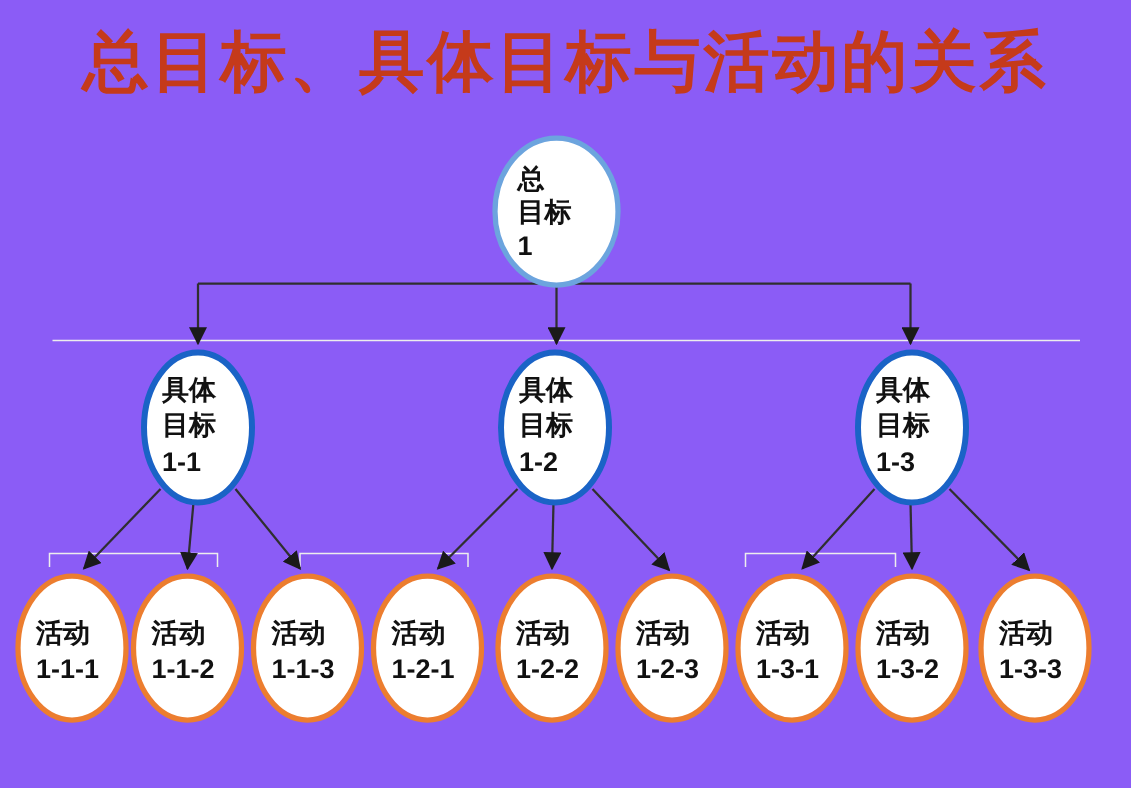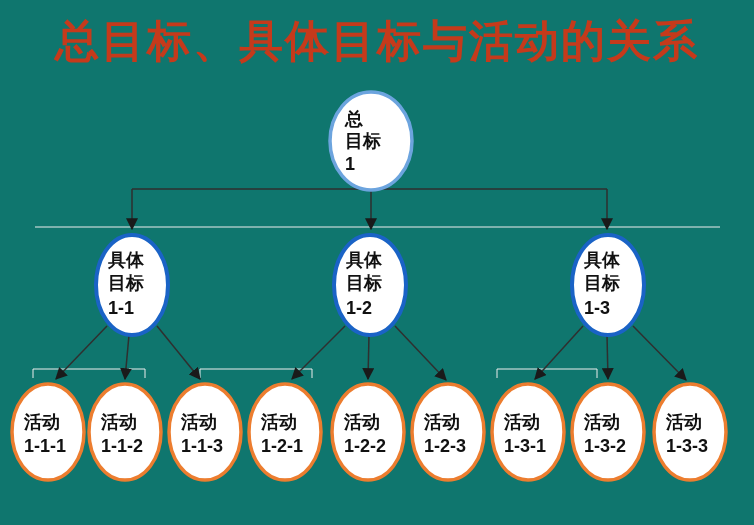--- a/index.html
+++ b/index.html
@@ -4,21 +4,21 @@
 <style>
   html, body {
     margin: 0;
     padding: 0;
     background: #ffffff;
   }
   .slide {
     position: relative;
     width: 754px;
     height: 525px;
-    background: #0f766e;
+    background: #8b5cf6;
     overflow: hidden;
     font-family: "Liberation Sans", "DejaVu Sans", sans-serif;
   }
   svg text {
     font-family: "Liberation Sans", "DejaVu Sans", sans-serif;
     fill: #111111;
     font-weight: bold;
   }
   svg .title-text {
     fill: #C53A1B;

